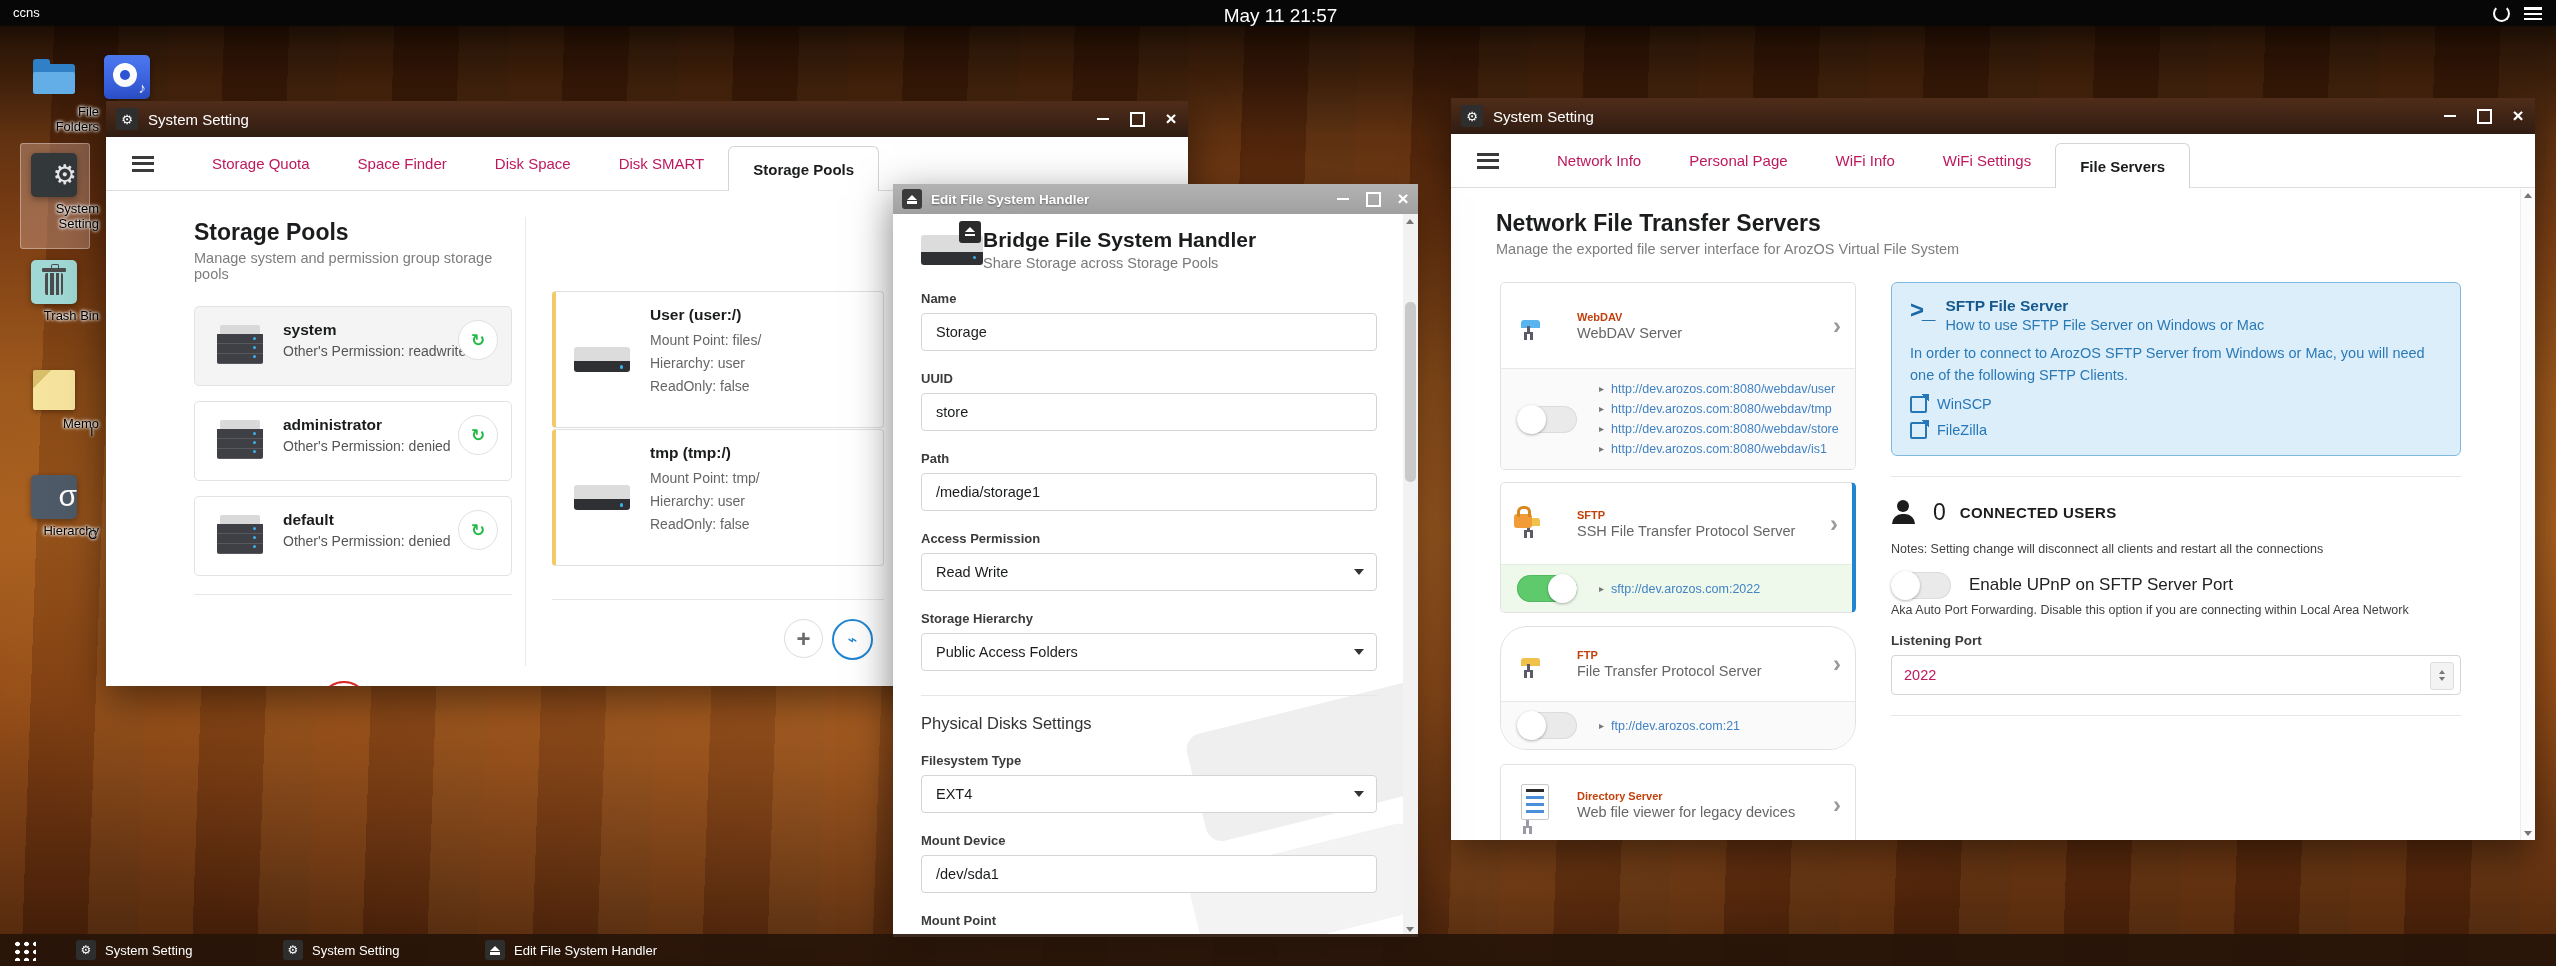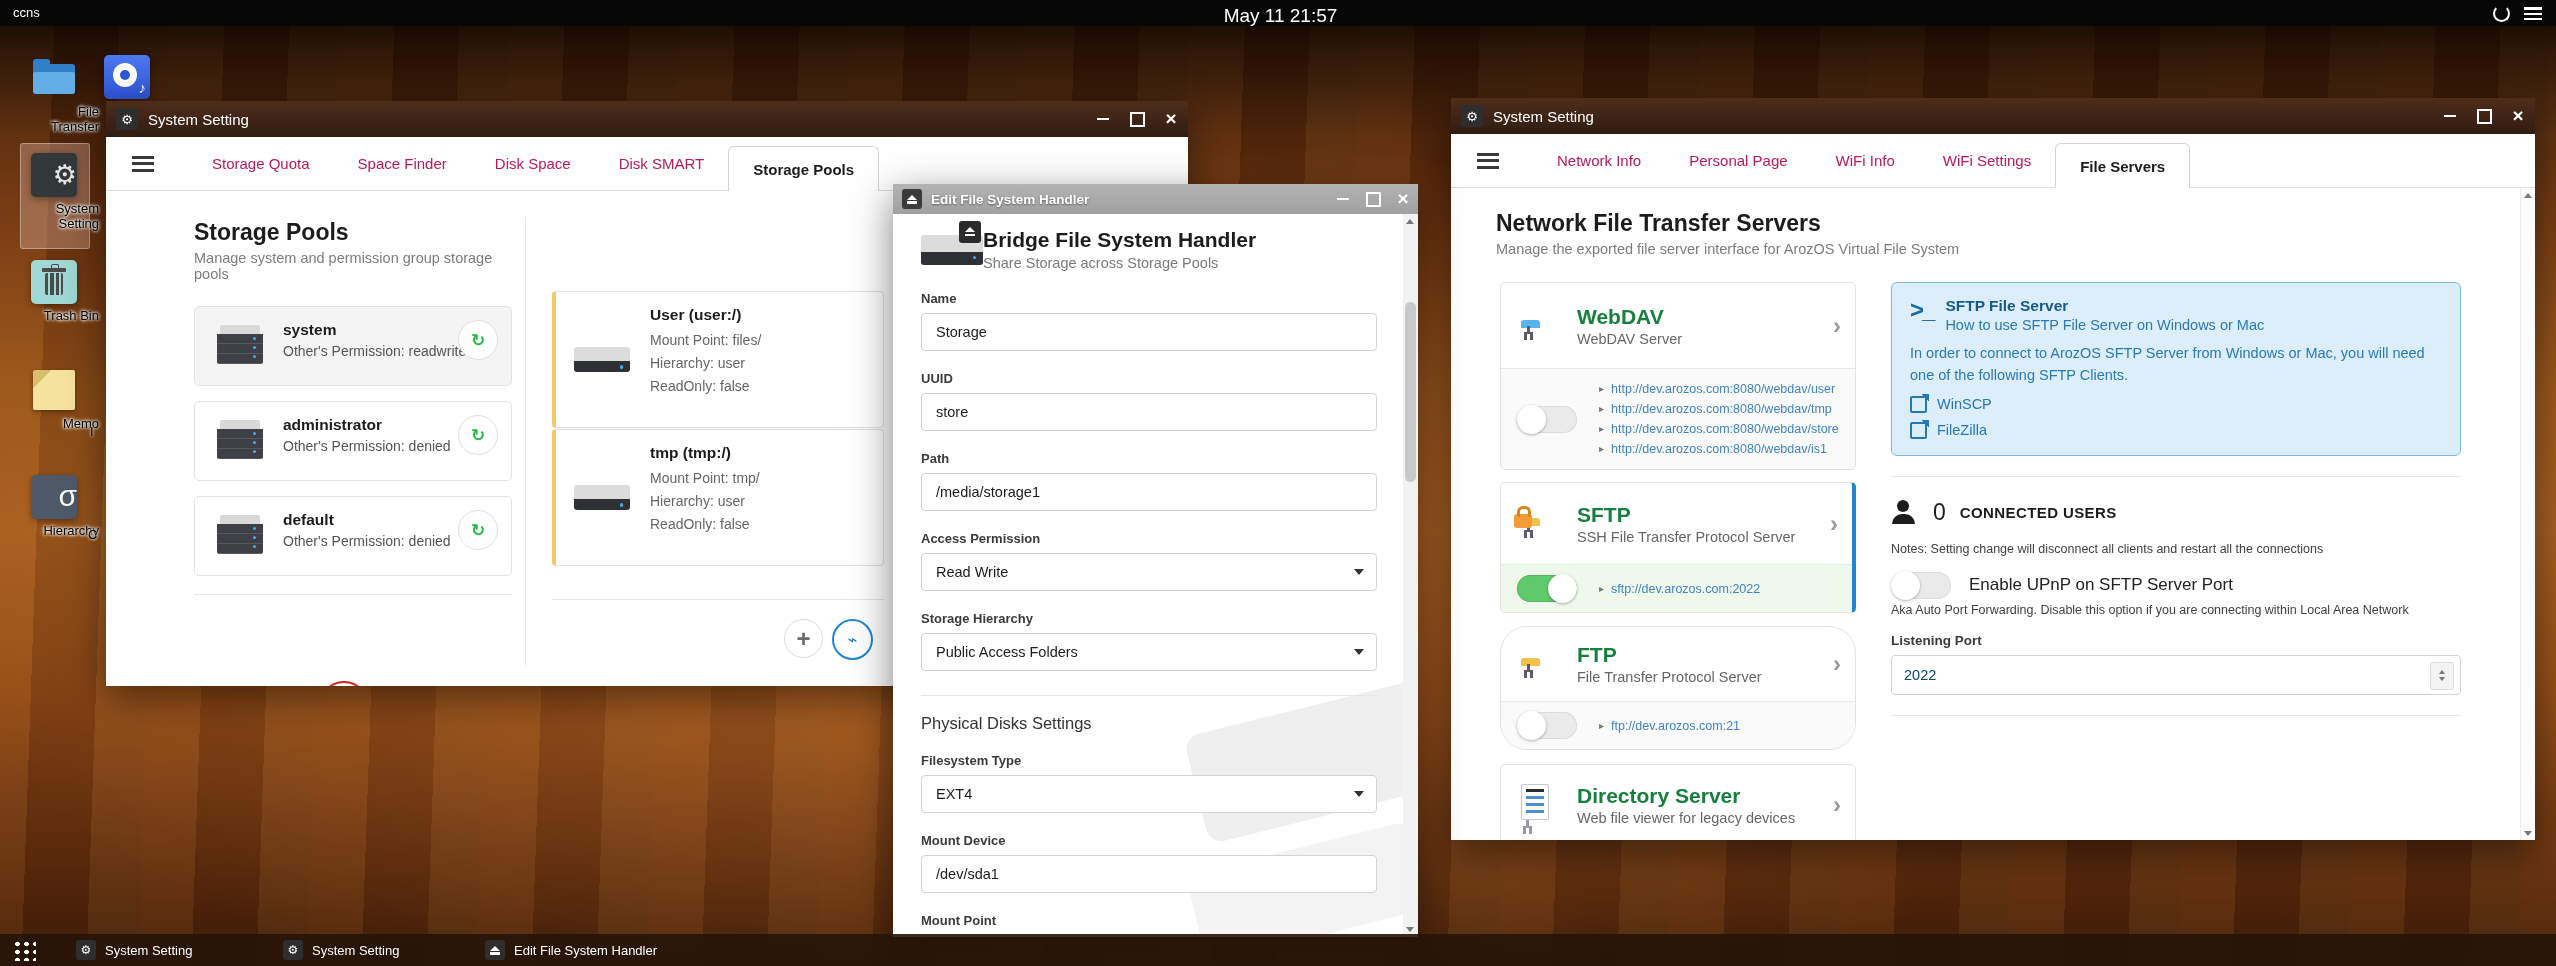--- a/index.html
+++ b/index.html
@@ -167,21 +167,21 @@
   #win3{left:1451px;top:98px;width:1084px;height:742px;z-index:6;}
   #win3 .winbody{overflow:hidden;}
   #win3 .scroll{position:absolute;right:0;top:91px;bottom:0;width:14px;background:#fcfcfc;border-left:1px solid #ececec;z-index:3;}
   #win3 .scroll .tri-up{position:absolute;left:3px;top:4px;}
   #win3 .scroll .tri-down{position:absolute;left:3px;bottom:4px;}
   #win3 .hwrap{position:absolute;left:45px;top:22px;}
   #win3 .colL{position:absolute;left:49px;top:94px;width:356px;}
   .srv-card{border:1px solid #e2e2e2;border-radius:5px;background:#fff;overflow:hidden;box-sizing:border-box;}
   .srv-card .toprow{position:relative;display:flex;align-items:center;padding:0 14px 0 20px;}
   .srv-card .ic{width:56px;flex:0 0 auto;}
-  .srv-card .nm{font-size:21px;font-weight:700;color:#15803d;}
+  .srv-card .nm{font-size:11px;font-weight:700;color:#c2410c;}
   .srv-card .ds{font-size:14.5px;color:#666;margin-top:2px;}
   .srv-card .chev{margin-left:auto;}
   .srv-card .linkrow{border-top:1px solid #e8e8e8;background:#fafafa;display:flex;align-items:center;padding:10px 14px 10px 16px;}
   .srv-card .linkrow .links{margin-left:22px;}
   .lnk{font-size:12.5px;line-height:1.6;display:flex;align-items:center;}
   .lnk .b{color:#777;font-size:10px;margin-right:7px;}
   .folder{width:44px;height:31px;border-radius:3px;position:relative;margin-top:7px;}
   .folder::before{content:"";position:absolute;top:-6px;left:0;width:19px;height:8px;border-radius:3px 3px 0 0;background:inherit;}
   .folder::after{content:"";position:absolute;left:6px;bottom:-8px;width:3px;height:8px;background:#5a5a68;
      box-shadow:3px 6px 0 0 #5a5a68, -3px 6px 0 0 #5a5a68;}
@@ -214,21 +214,21 @@
   .rdiv{border-top:1px solid #e6e6e6;margin-top:20px;}
   .cu-row{display:flex;align-items:center;margin-top:22px;}
   .cu-count{font-size:23px;color:#1b1c1d;margin-left:16px;}
   .cu-label{font-size:15px;font-weight:700;color:#1b1c1d;letter-spacing:.4px;margin-left:14px;}
   .notes{font-size:12.5px;color:#3f3f3f;margin-top:16px;}
   .upnp-row{display:flex;align-items:center;margin-top:16px;}
   .upnp-label{font-size:17px;color:#222;margin-left:18px;}
   .upnp-desc{font-size:12.5px;color:#3f3f3f;margin-top:4px;}
   .port-label{font-size:13.5px;font-weight:700;color:#3b3b3b;margin-top:16px;}
   .port-input{margin-top:7px;height:38px;border:1px solid #d4d4d5;border-radius:4px;display:flex;align-items:center;
-     padding:0 12px;font-size:14.5px;color:#0c4a6e;position:relative;background:#fff;}
+     padding:0 12px;font-size:14.5px;color:#be185d;position:relative;background:#fff;}
   .spin-box{position:absolute;right:6px;top:6px;width:22px;height:26px;background:#f3f3f3;border:1px solid #ddd;border-radius:3px;
      display:flex;flex-direction:column;align-items:center;justify-content:center;gap:3px;}
   .spin-box .tri-up,.spin-box .tri-down{border-left-width:3.5px;border-right-width:3.5px;}
   .spin-box .tri-up{border-bottom-width:4px;} .spin-box .tri-down{border-top-width:4px;}
   .save-row{display:flex;justify-content:flex-end;margin-top:17px;}
   .save-btn{background:#1b1c1d;color:#fff;font-size:14px;font-weight:700;border-radius:4px;padding:12px 21px;}
   
   #taskbar{position:absolute;left:0;bottom:0;width:100%;height:32px;background:rgba(38,20,9,.9);z-index:60;}
   #launcher{position:absolute;left:12px;top:5px;width:24px;height:22px;
      background-image:radial-gradient(circle,#fff 2.1px,rgba(0,0,0,0) 2.6px);background-size:9px 8px;background-position:1px 1px;}
@@ -252,21 +252,21 @@
 
   <div class="sel-box"></div>
 
   <div class="dicon" style="left:9px;top:56px;">
     <div class="tile fm-tile">
       <div class="fm-back"></div>
         <div class="fm-front"></div>
     </div>
     <div class="lbl">
       <div>File</div>
-        <div>Transfer</div>
+        <div>Folders</div>
     </div>
   </div>
 
   <div class="dicon" style="left:9px;top:153px;">
     <div class="tile ss-tile">
       <span class="gear-glyph">⚙</span>
     </div>
     <div class="lbl">
       <div>System</div>
         <div>Setting</div>

